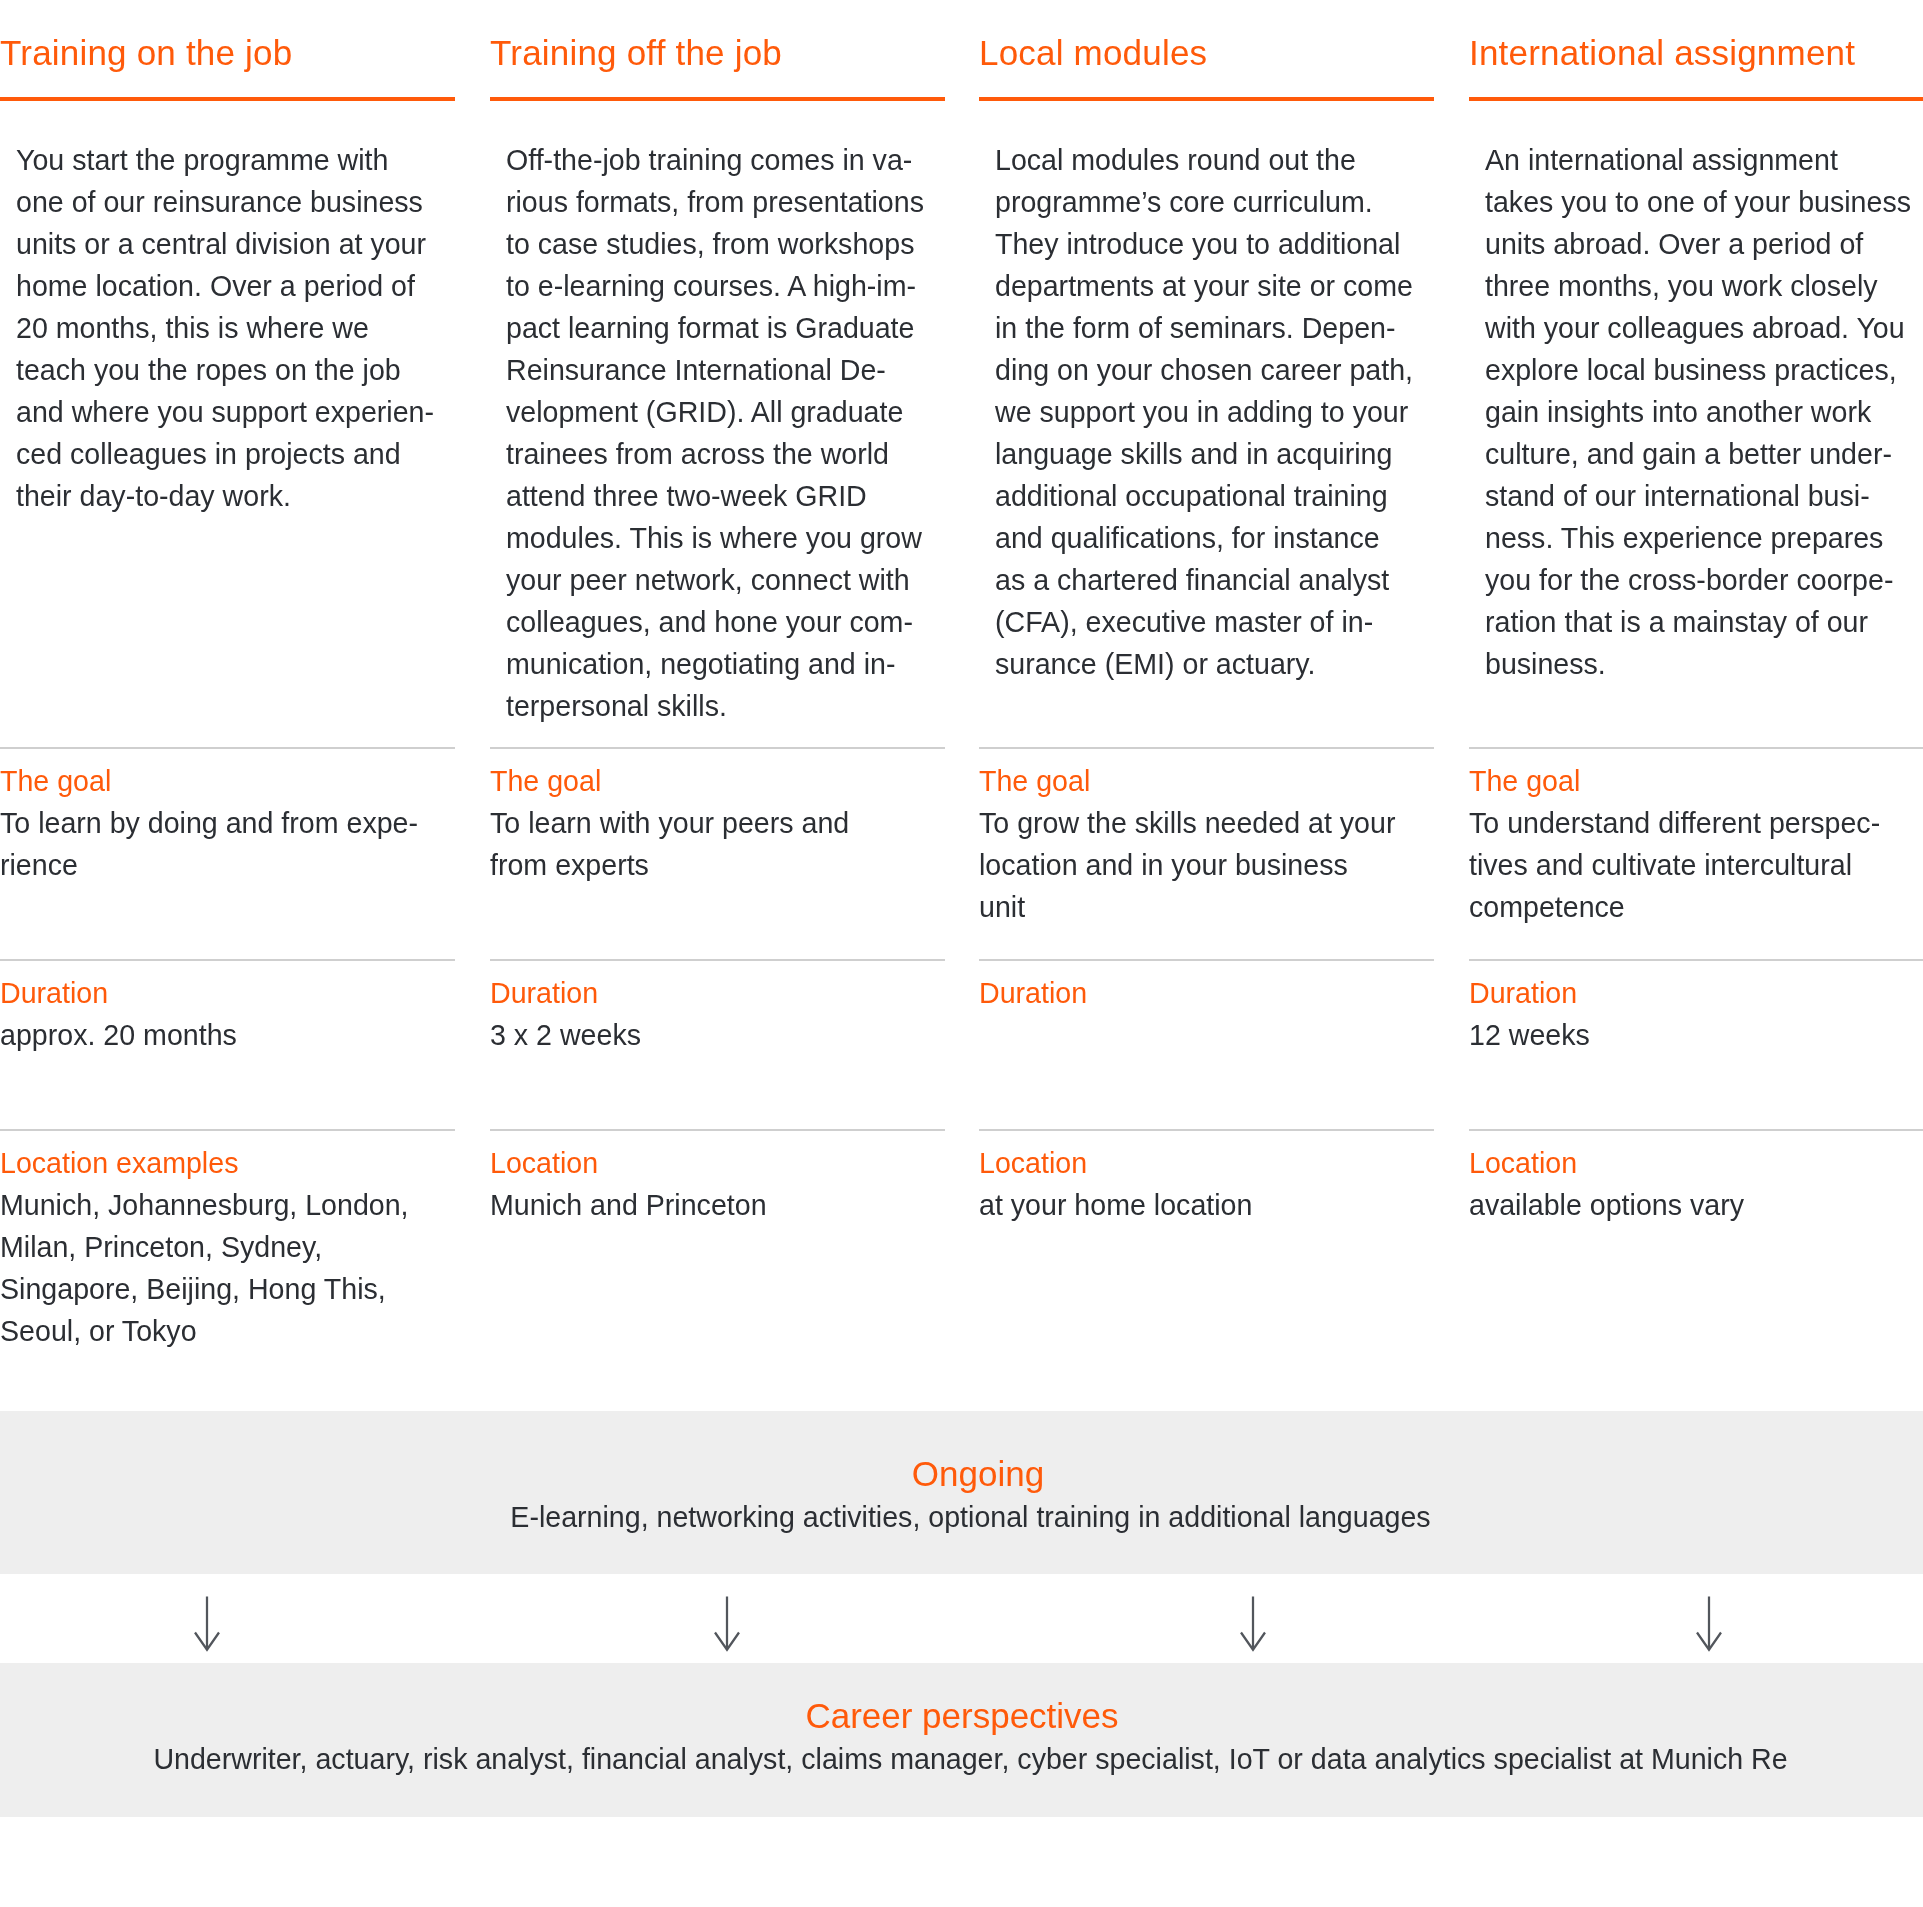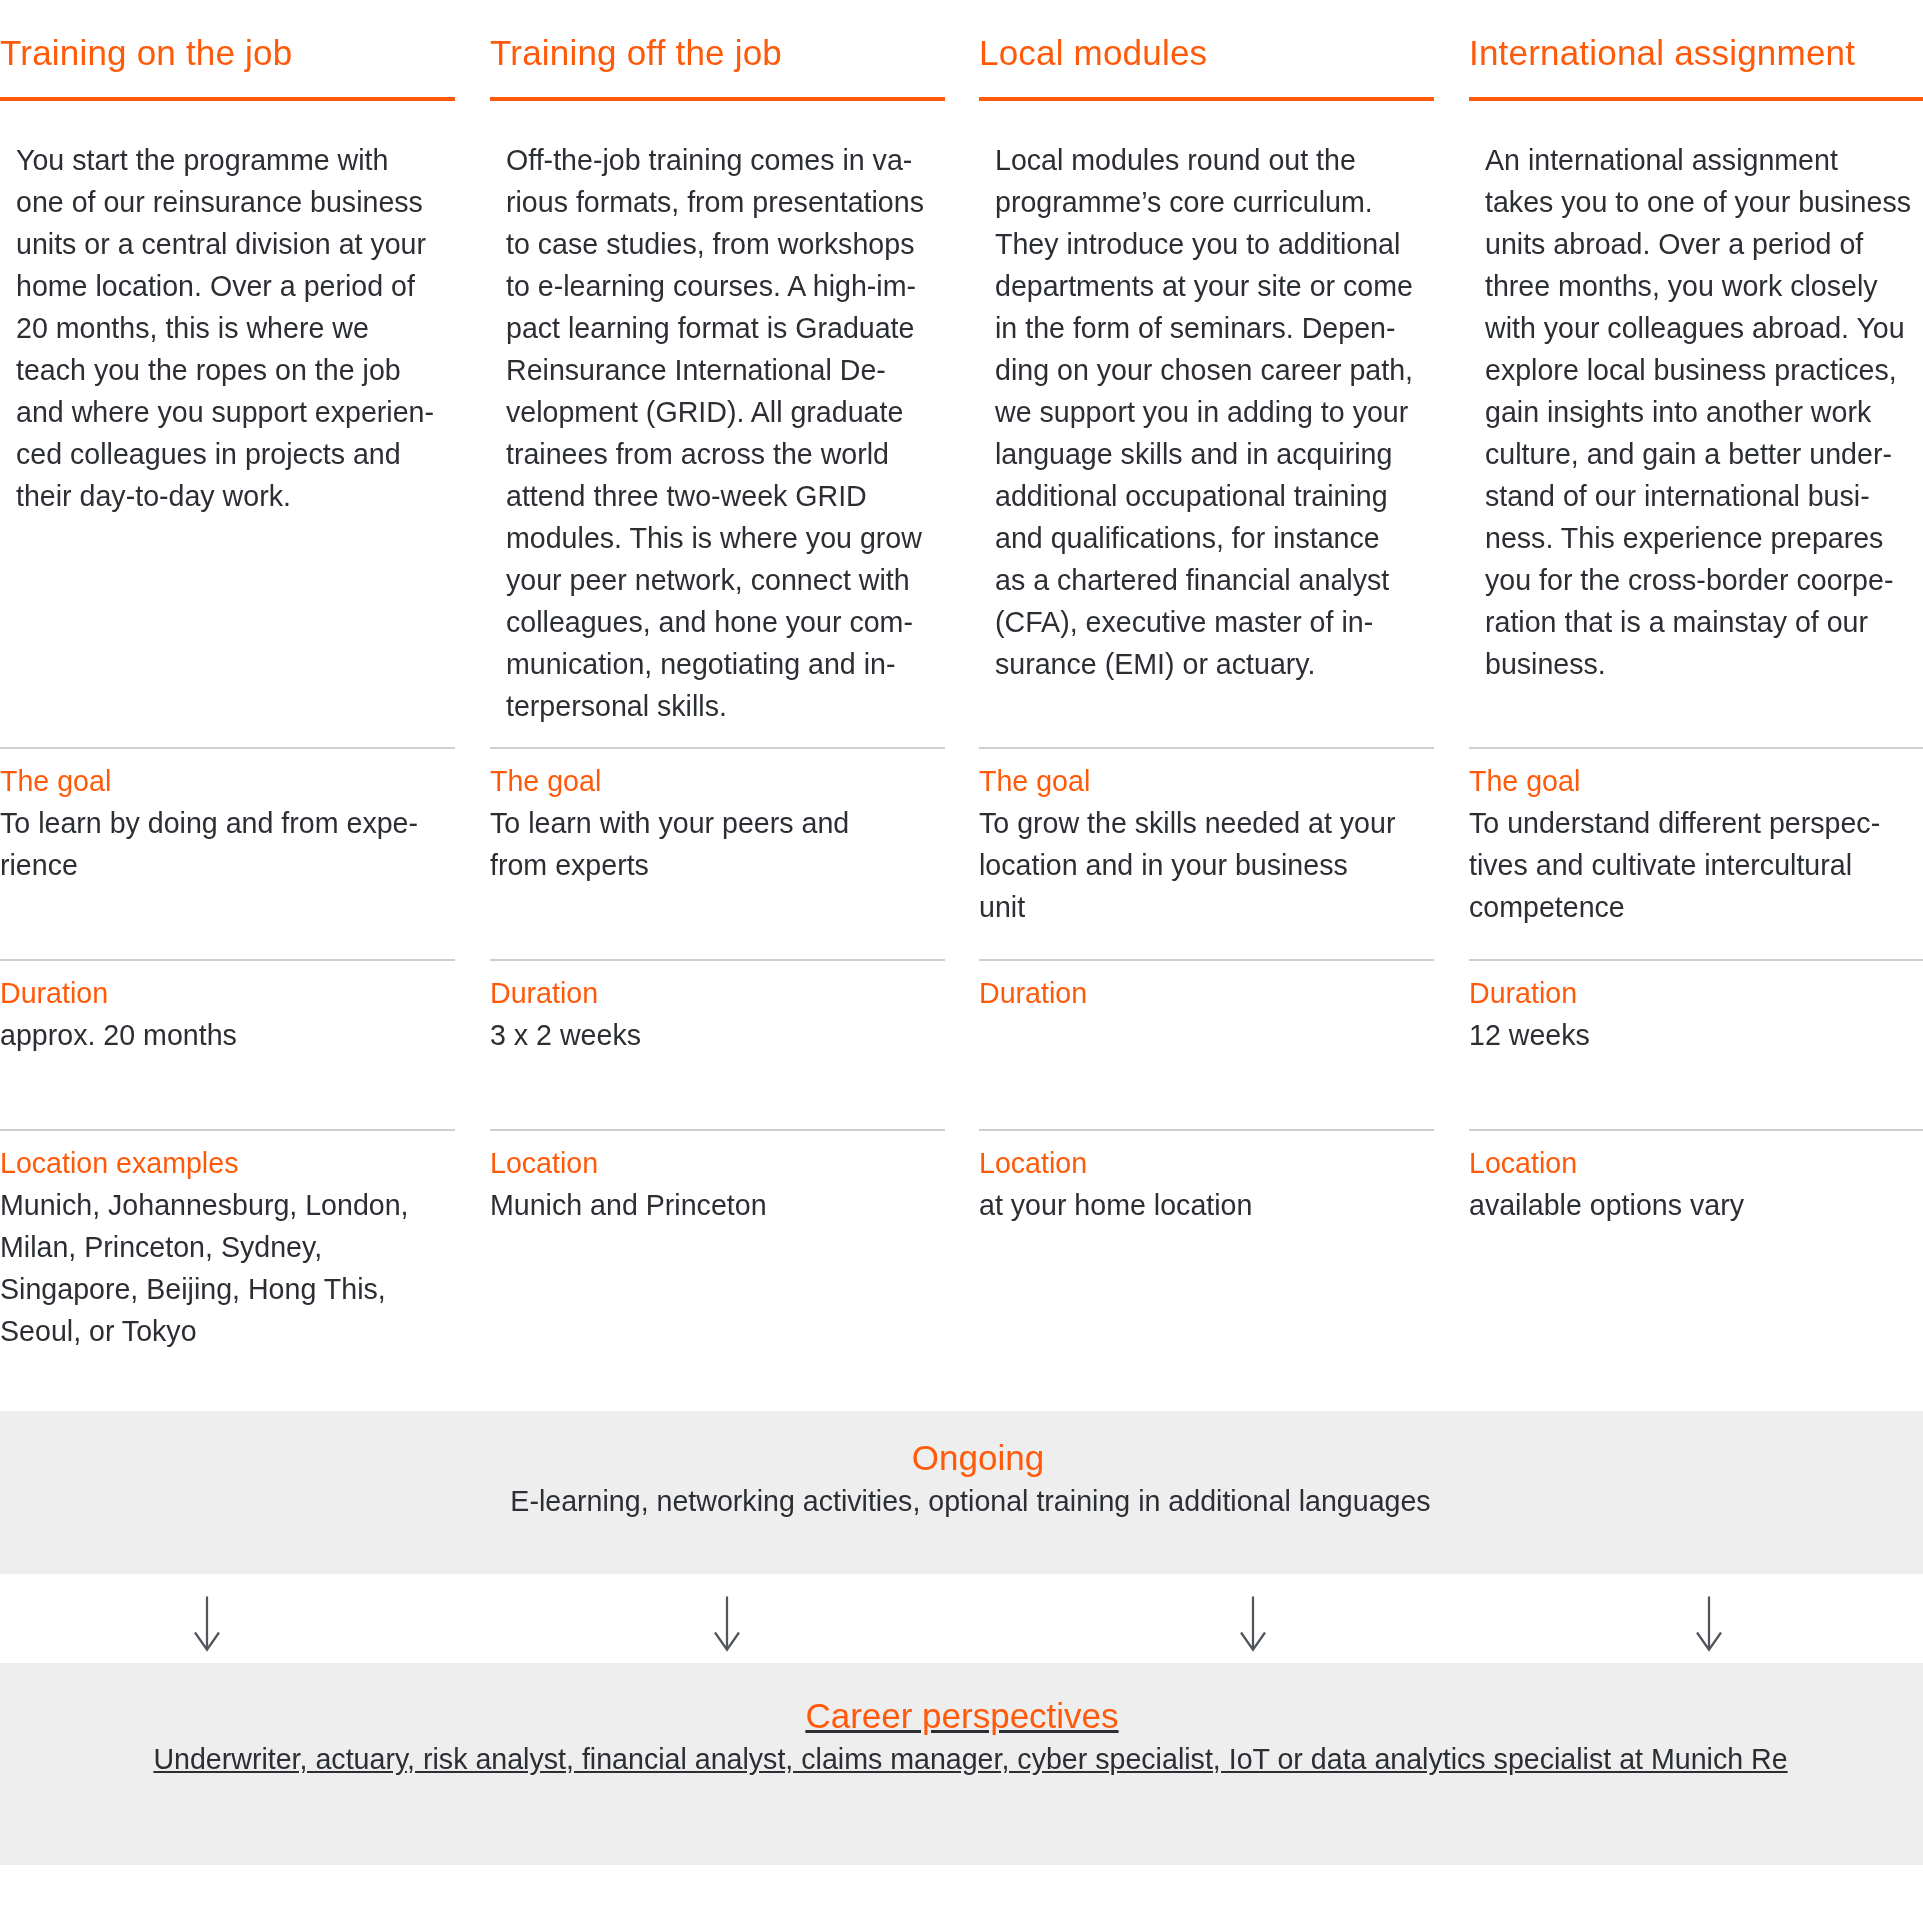--- a/index.html
+++ b/index.html
@@ -32,22 +32,22 @@
   .f-goal { top: 747px; }
   .f-duration { top: 959px; }
   .f-location { top: 1129px; }
 
   .band {
     position: absolute; left: 0; width: 1924px; background: #eeeeee; text-align: center;
   }
   .band-title { font-size: 35px; color: #ff5a0a; line-height: 45px; }
   .band-text { font-size: 28.6px; color: #2b2e33; line-height: 42px; padding-left: 17px; }
   .ongoing { top: 1411px; height: 163px; }
-  .ongoing .band-title { margin-top: 24px; padding-left: 32px; }
-  .career { top: 1663px; height: 202px; text-decoration: underline; }
+  .ongoing .band-title { margin-top: 40px; padding-left: 32px; }
+  .career { top: 1663px; height: 154px; }
   .career .band-title { margin-top: 30px; }
 
   .arrow { position: absolute; top: 1595px; width: 30px; height: 57px; }
   .arrow svg { display: block; }
 </style>
 </head>
 <body>
 
 <section class="col" style="left:0px;">
   <h2 class="col-title">Training on the job</h2>

